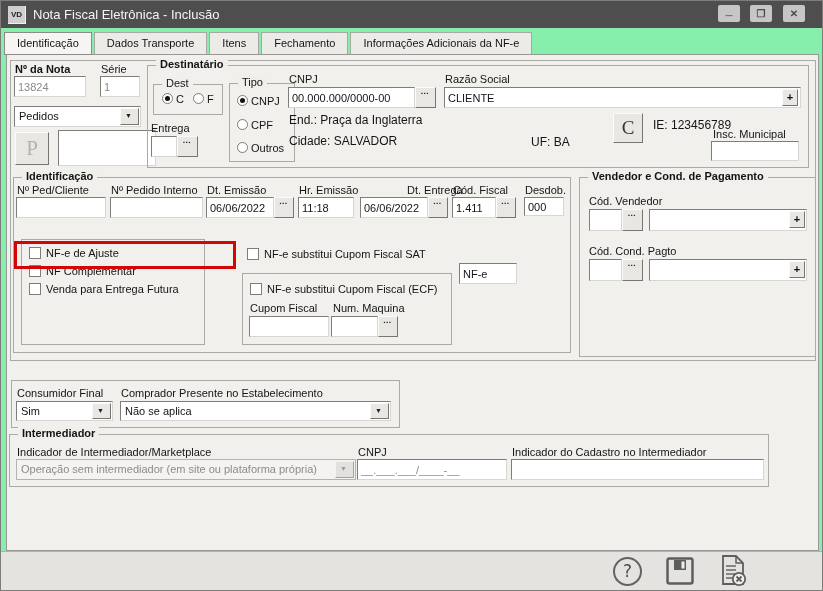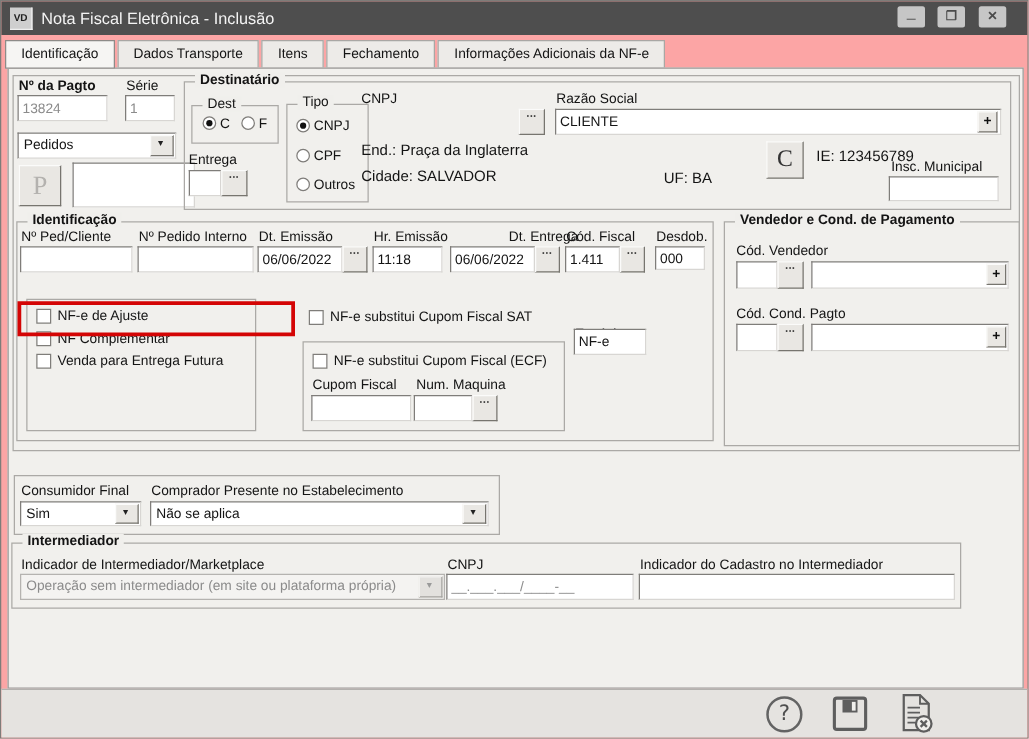--- a/index.html
+++ b/index.html
@@ -1,18 +1,18 @@
 <!DOCTYPE html>
 <html><head>
 <meta charset="utf-8">
 <style>
   html,body{margin:0;padding:0;background:#fff;}
   .window{
     position:relative;width:823px;height:591px;box-sizing:border-box;
-    border:1px solid #7e7c79;background:#fca5a5;
+    border:1px solid #7e7c79;background:#86efac;
     font-family:"Liberation Sans",sans-serif;font-size:11px;color:#141414;
     overflow:hidden;
   }
   
   .titlebar{position:absolute;left:0;top:0;width:100%;height:27px;background:#4e4e4e;}
   .app-icon{position:absolute;left:7px;top:5px;width:17px;height:17px;background:#cfcfcf;
     border-right:1px solid #efefef;border-bottom:1px solid #efefef;
     font-size:8px;font-weight:bold;color:#222;text-align:center;line-height:17px;}
   .title-text{position:absolute;left:32px;top:6px;font-size:13px;color:#f4f4f4;white-space:nowrap;}
   .winbtn{position:absolute;top:4px;width:22px;height:17px;background:#c6c6c6;border-radius:2px;
@@ -94,21 +94,21 @@
     <div class="tab">Dados Transporte</div>
     <div class="tab">Itens</div>
     <div class="tab">Fechamento</div>
     <div class="tab">Informações Adicionais da NF-e</div>
   </div>
 
   <div class="tabpage"></div>
 
   <div class="panel" style="left:9px;top:59px;width:806px;height:301px;"></div>
 
-  <div class="lbl b" style="left:14px;top:62px;">Nº da Pagto</div>
+  <div class="lbl b" style="left:14px;top:62px;">Nº da Nota</div>
   <input class="fld gray" style="left: 13px; top: 75px; width: 72px; height: 21px;" readonly="" value="13824">
   <div class="lbl" style="left:100px;top:62px;">Série</div>
   <input class="fld gray" style="left: 99px; top: 75px; width: 40px; height: 21px;" readonly="" value="1">
 
   <div class="combo" style="left:13px;top:105px;width:127px;height:21px;">
     <span class="val">Pedidos</span>
     <span class="arrow"></span>
   </div>
 
   <div class="raised charbtn" style="left:14px;top:131px;width:34px;height:33px;font-size:21px;line-height:31px;color:#b4b2af;">P</div>
@@ -134,20 +134,21 @@
     <span class="cap normal">Tipo</span>
   </div>
   <span class="radio sel" style="left:236px;top:94px;"></span>
   <div class="lbl" style="left:250px;top:94px;">CNPJ</div>
   <span class="radio" style="left:236px;top:118px;"></span>
   <div class="lbl" style="left:250px;top:118px;">CPF</div>
   <span class="radio" style="left:236px;top:141px;"></span>
   <div class="lbl" style="left:250px;top:141px;">Outros</div>
 
   <div class="lbl" style="left:288px;top:72px;">CNPJ</div>
+  <input class="fld" style="left: 287px; top: 86px; width: 127px; height: 21px;" readonly="" value="00.000.000/0000-00">
   <div class="raised dots" style="left:414px;top:86px;width:21px;height:21px;"></div>
 
   <div class="lbl" style="left:444px;top:72px;">Razão Social</div>
   <input class="fld" style="left: 443px; top: 86px; width: 357px; height: 21px;" readonly="" value="CLIENTE">
   <div class="plusbtn" style="left:781px;top:88px;"></div>
 
   <div class="lbl" style="left:288px;top:112px;font-size:12px;">End.: Praça da Inglaterra</div>
   <div class="lbl" style="left:288px;top:133px;font-size:12px;">Cidade: SALVADOR</div>
   <div class="lbl" style="left:530px;top:134px;font-size:12px;">UF: BA</div>
   <div class="raised charbtn" style="left:612px;top:112px;width:30px;height:30px;font-size:19px;line-height:28px;color:#333;">C</div>

